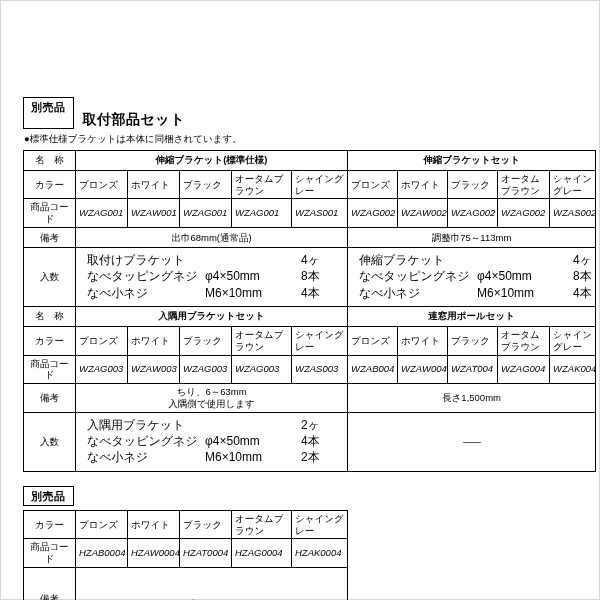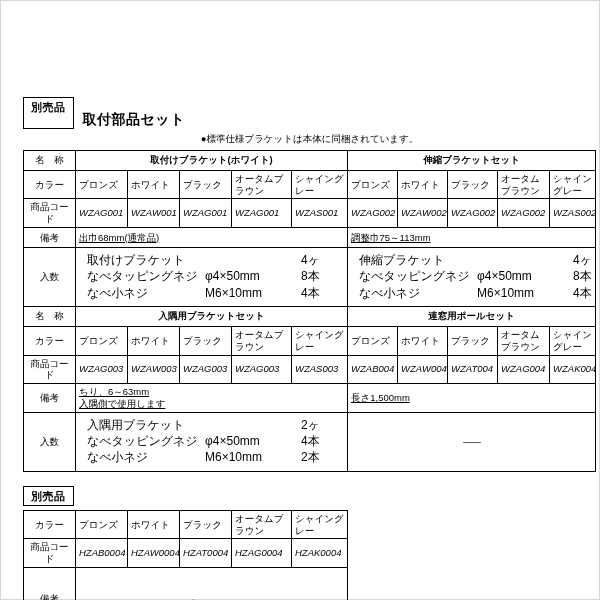--- a/index.html
+++ b/index.html
@@ -49,21 +49,20 @@
     font-weight: bold;
     margin-left: 9px;
     line-height: 1.45;
     letter-spacing: 0.5px;
     margin-top: 12px;
   }
   .sec-note {
     font-size: 9.5px;
     margin: 4px 0 5px 1px;
     line-height: 1.2;
-    text-align: center;
   }
 
   
   table.spec {
     border-collapse: collapse;
     width: 100%;
     table-layout: fixed;
   }
   table.spec td {
     border: 1px solid #000;
@@ -89,23 +88,23 @@
     text-align: left;
     font-size: 9.5px;
     padding-left: 4px;
   }
   .code-cell {
     text-align: left;
     font-size: 9.5px;
     font-style: italic;
   }
   .remark-cell {
+    text-align: center;
     font-size: 9.5px;
     height: 22px;
-    text-decoration: underline;
   }
   .qty-cell {
     padding: 0;
     vertical-align: top;
   }
   .qty-list {
     display: block;
     padding: 2px 0 3px 0;
   }
   .qty-row {
@@ -153,21 +152,21 @@
         <col style="width:50px">
           <col style="width:50px">
           <col style="width:50px">
           <col style="width:52px">
           <col style="width:46px">
       </colgroup>
       <tbody>
 
         <tr>
           <td class="lbl">名　称</td>
-          <td class="hdr-title" colspan="5">取付けブラケット(ホワイト)</td>
+          <td class="hdr-title" colspan="5">伸縮ブラケット(標準仕様)</td>
           <td class="hdr-title" colspan="5">伸縮ブラケットセット</td>
         </tr>
 
         <tr>
           <td class="lbl">カラー</td>
           <td class="color-cell">ブロンズ</td>
           <td class="color-cell">ホワイト</td>
           <td class="color-cell">ブラック</td>
           <td class="color-cell">オータムブラウン</td>
           <td class="color-cell">シャイングレー</td>

